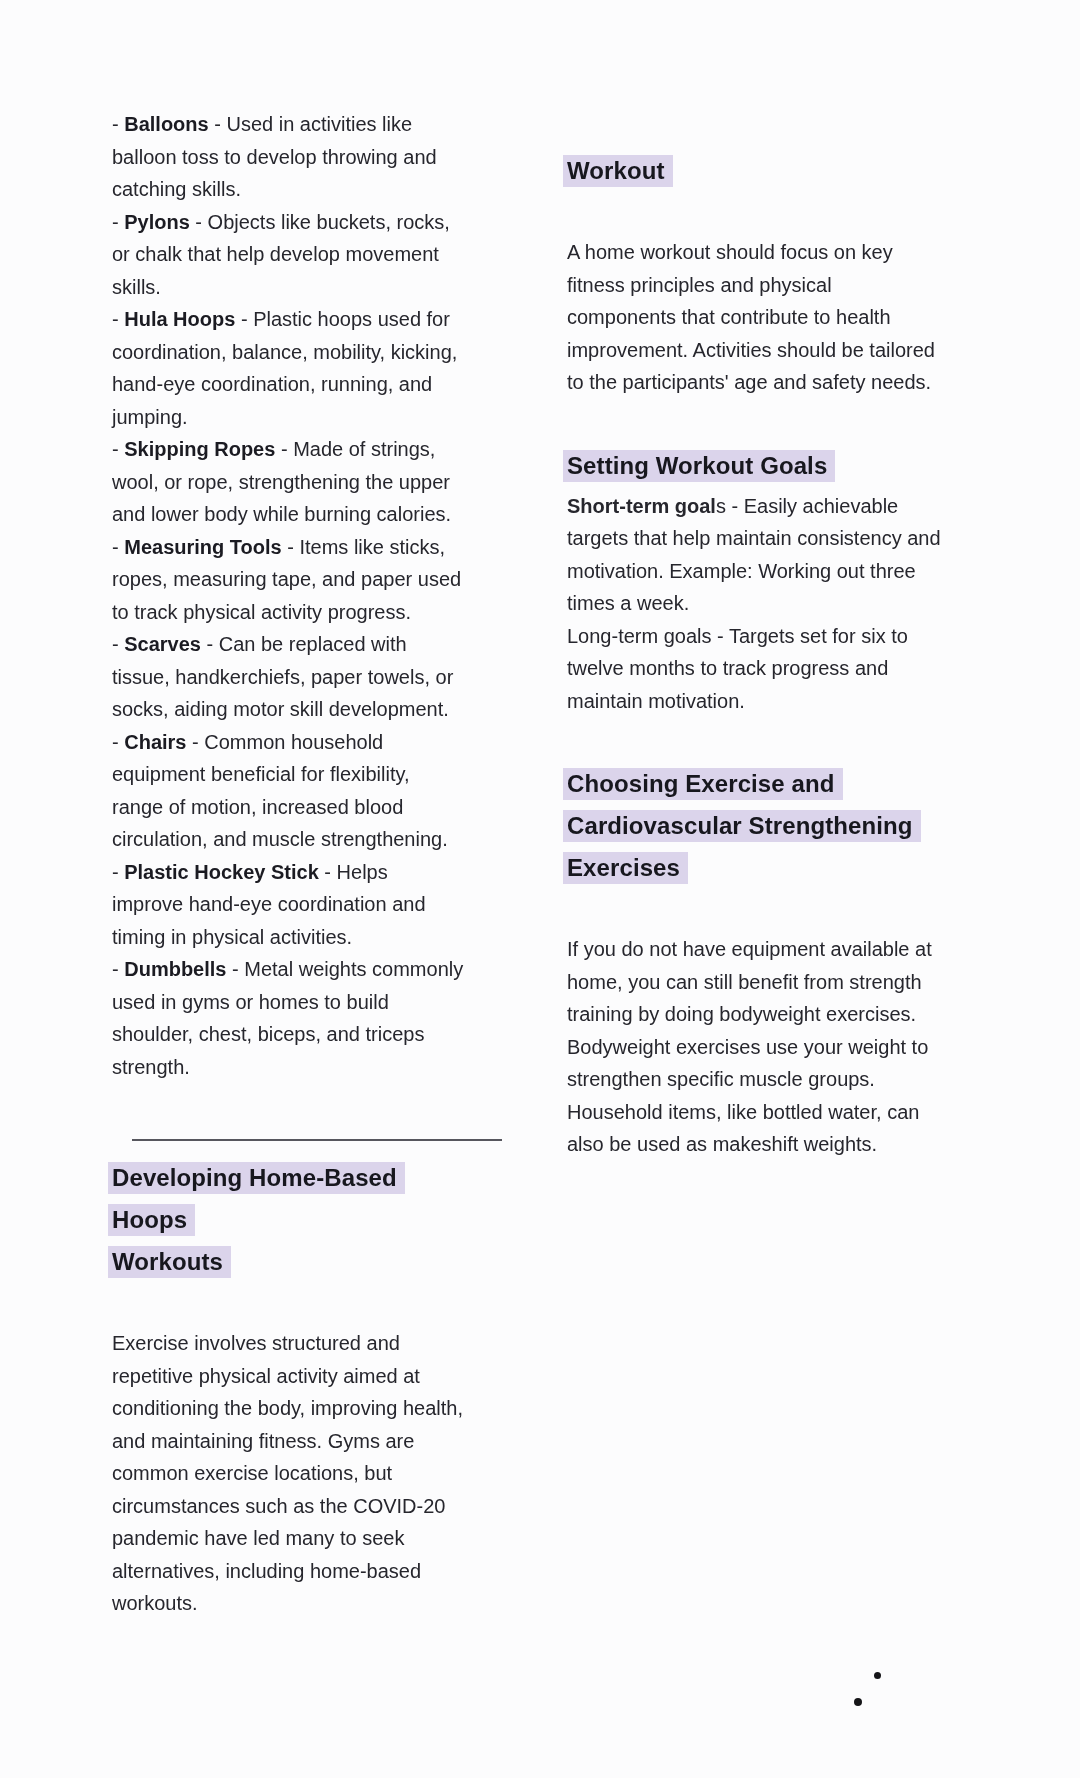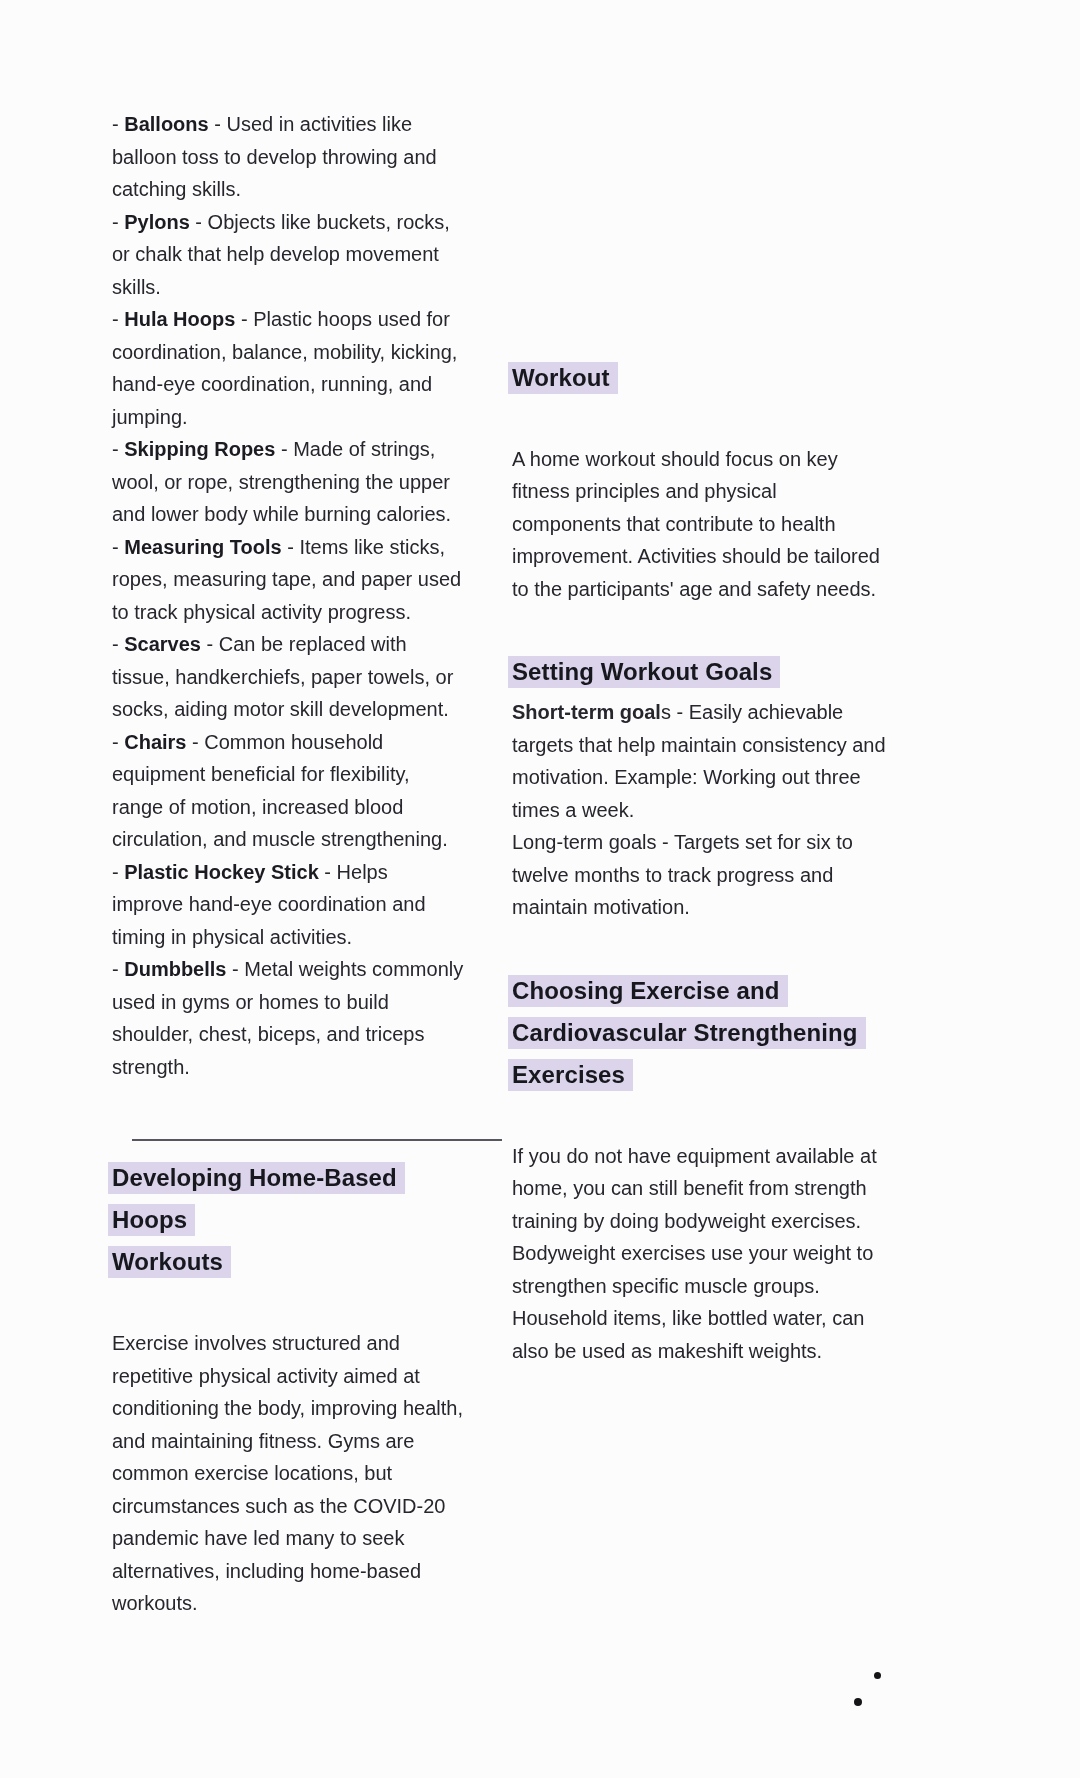--- a/index.html
+++ b/index.html
@@ -8,22 +8,22 @@
     height: 1778px;
     background: #FCFCFD;
     position: relative;
     font-family: "Liberation Sans", "DejaVu Sans", sans-serif;
     color: #26262D;
     overflow: hidden;
   }
   .columns {
     display: flex;
     padding: 108px 0 0 112px;
-    gap: 48px;
-    align-items: center;
+    gap: 103px;
+    align-items: flex-start;
   }
   .col { font-size: 20px; line-height: 32.5px; }
   .col-left  { width: 352px; }
   .col-right { width: 378px; }
 
   .col p { margin: 0 0 46px 0; }
   .equipment-list p { margin: 0; }
   .equipment-list b { color: #1B1B22; }
 
   h2 {

